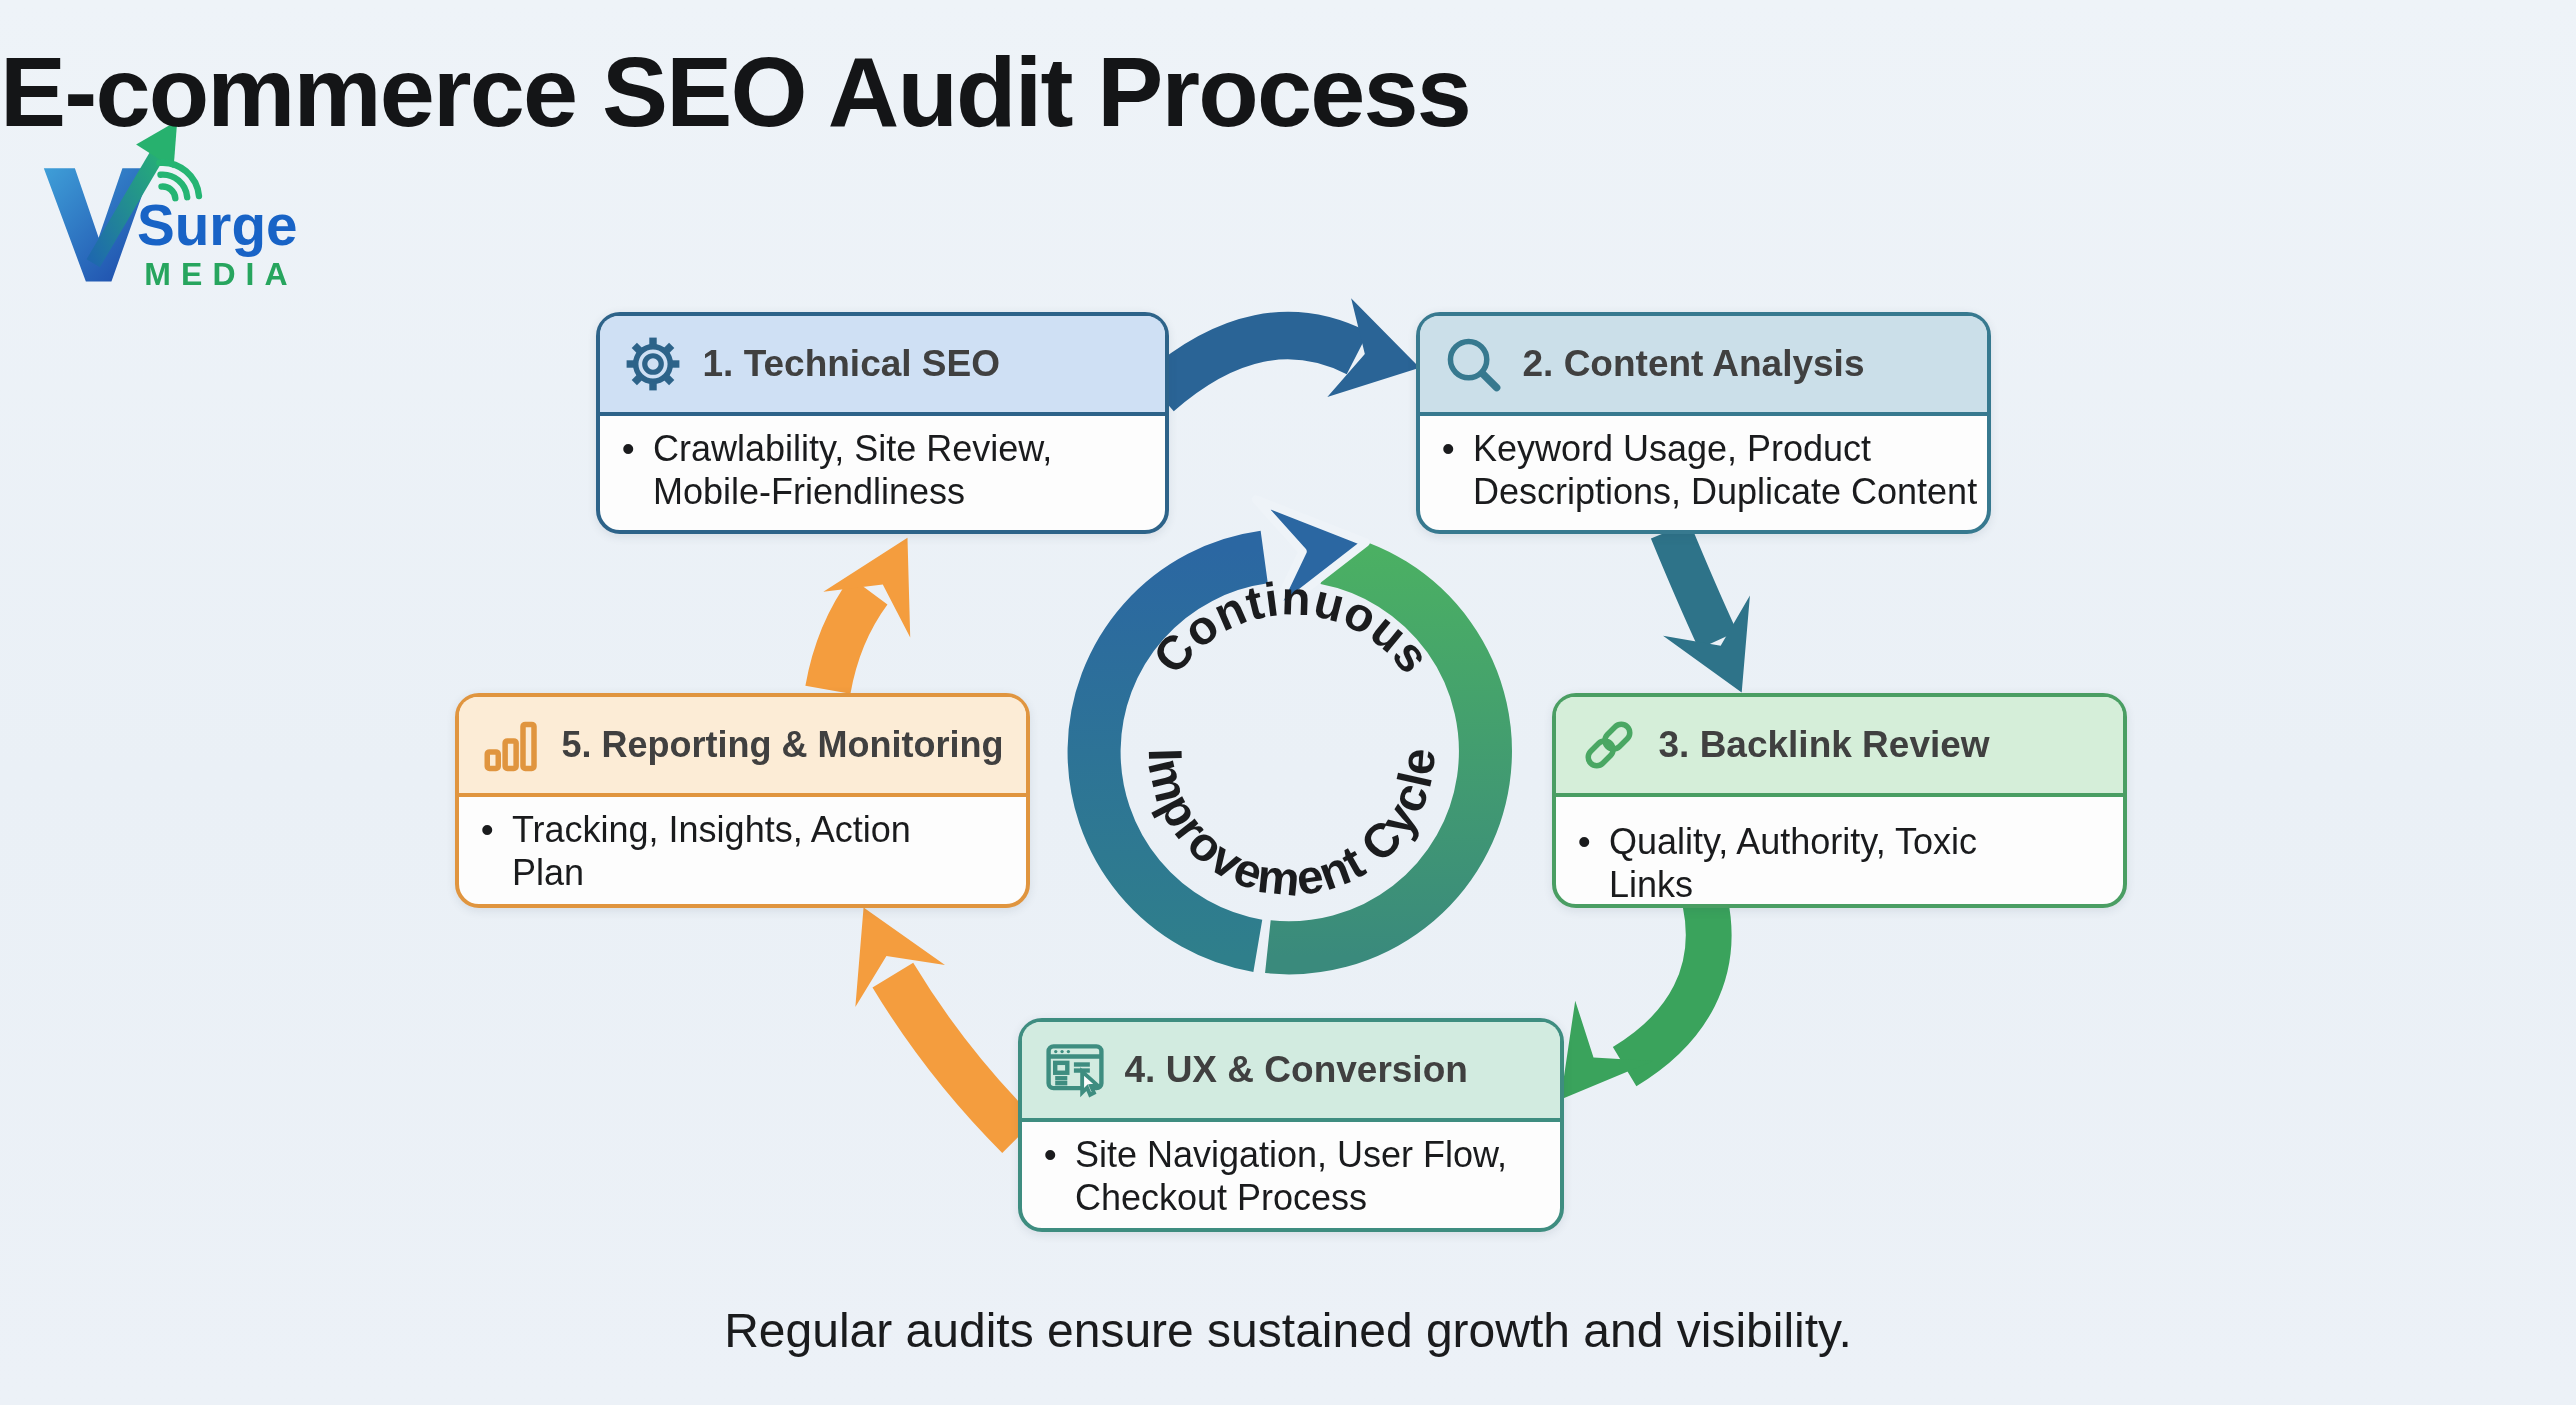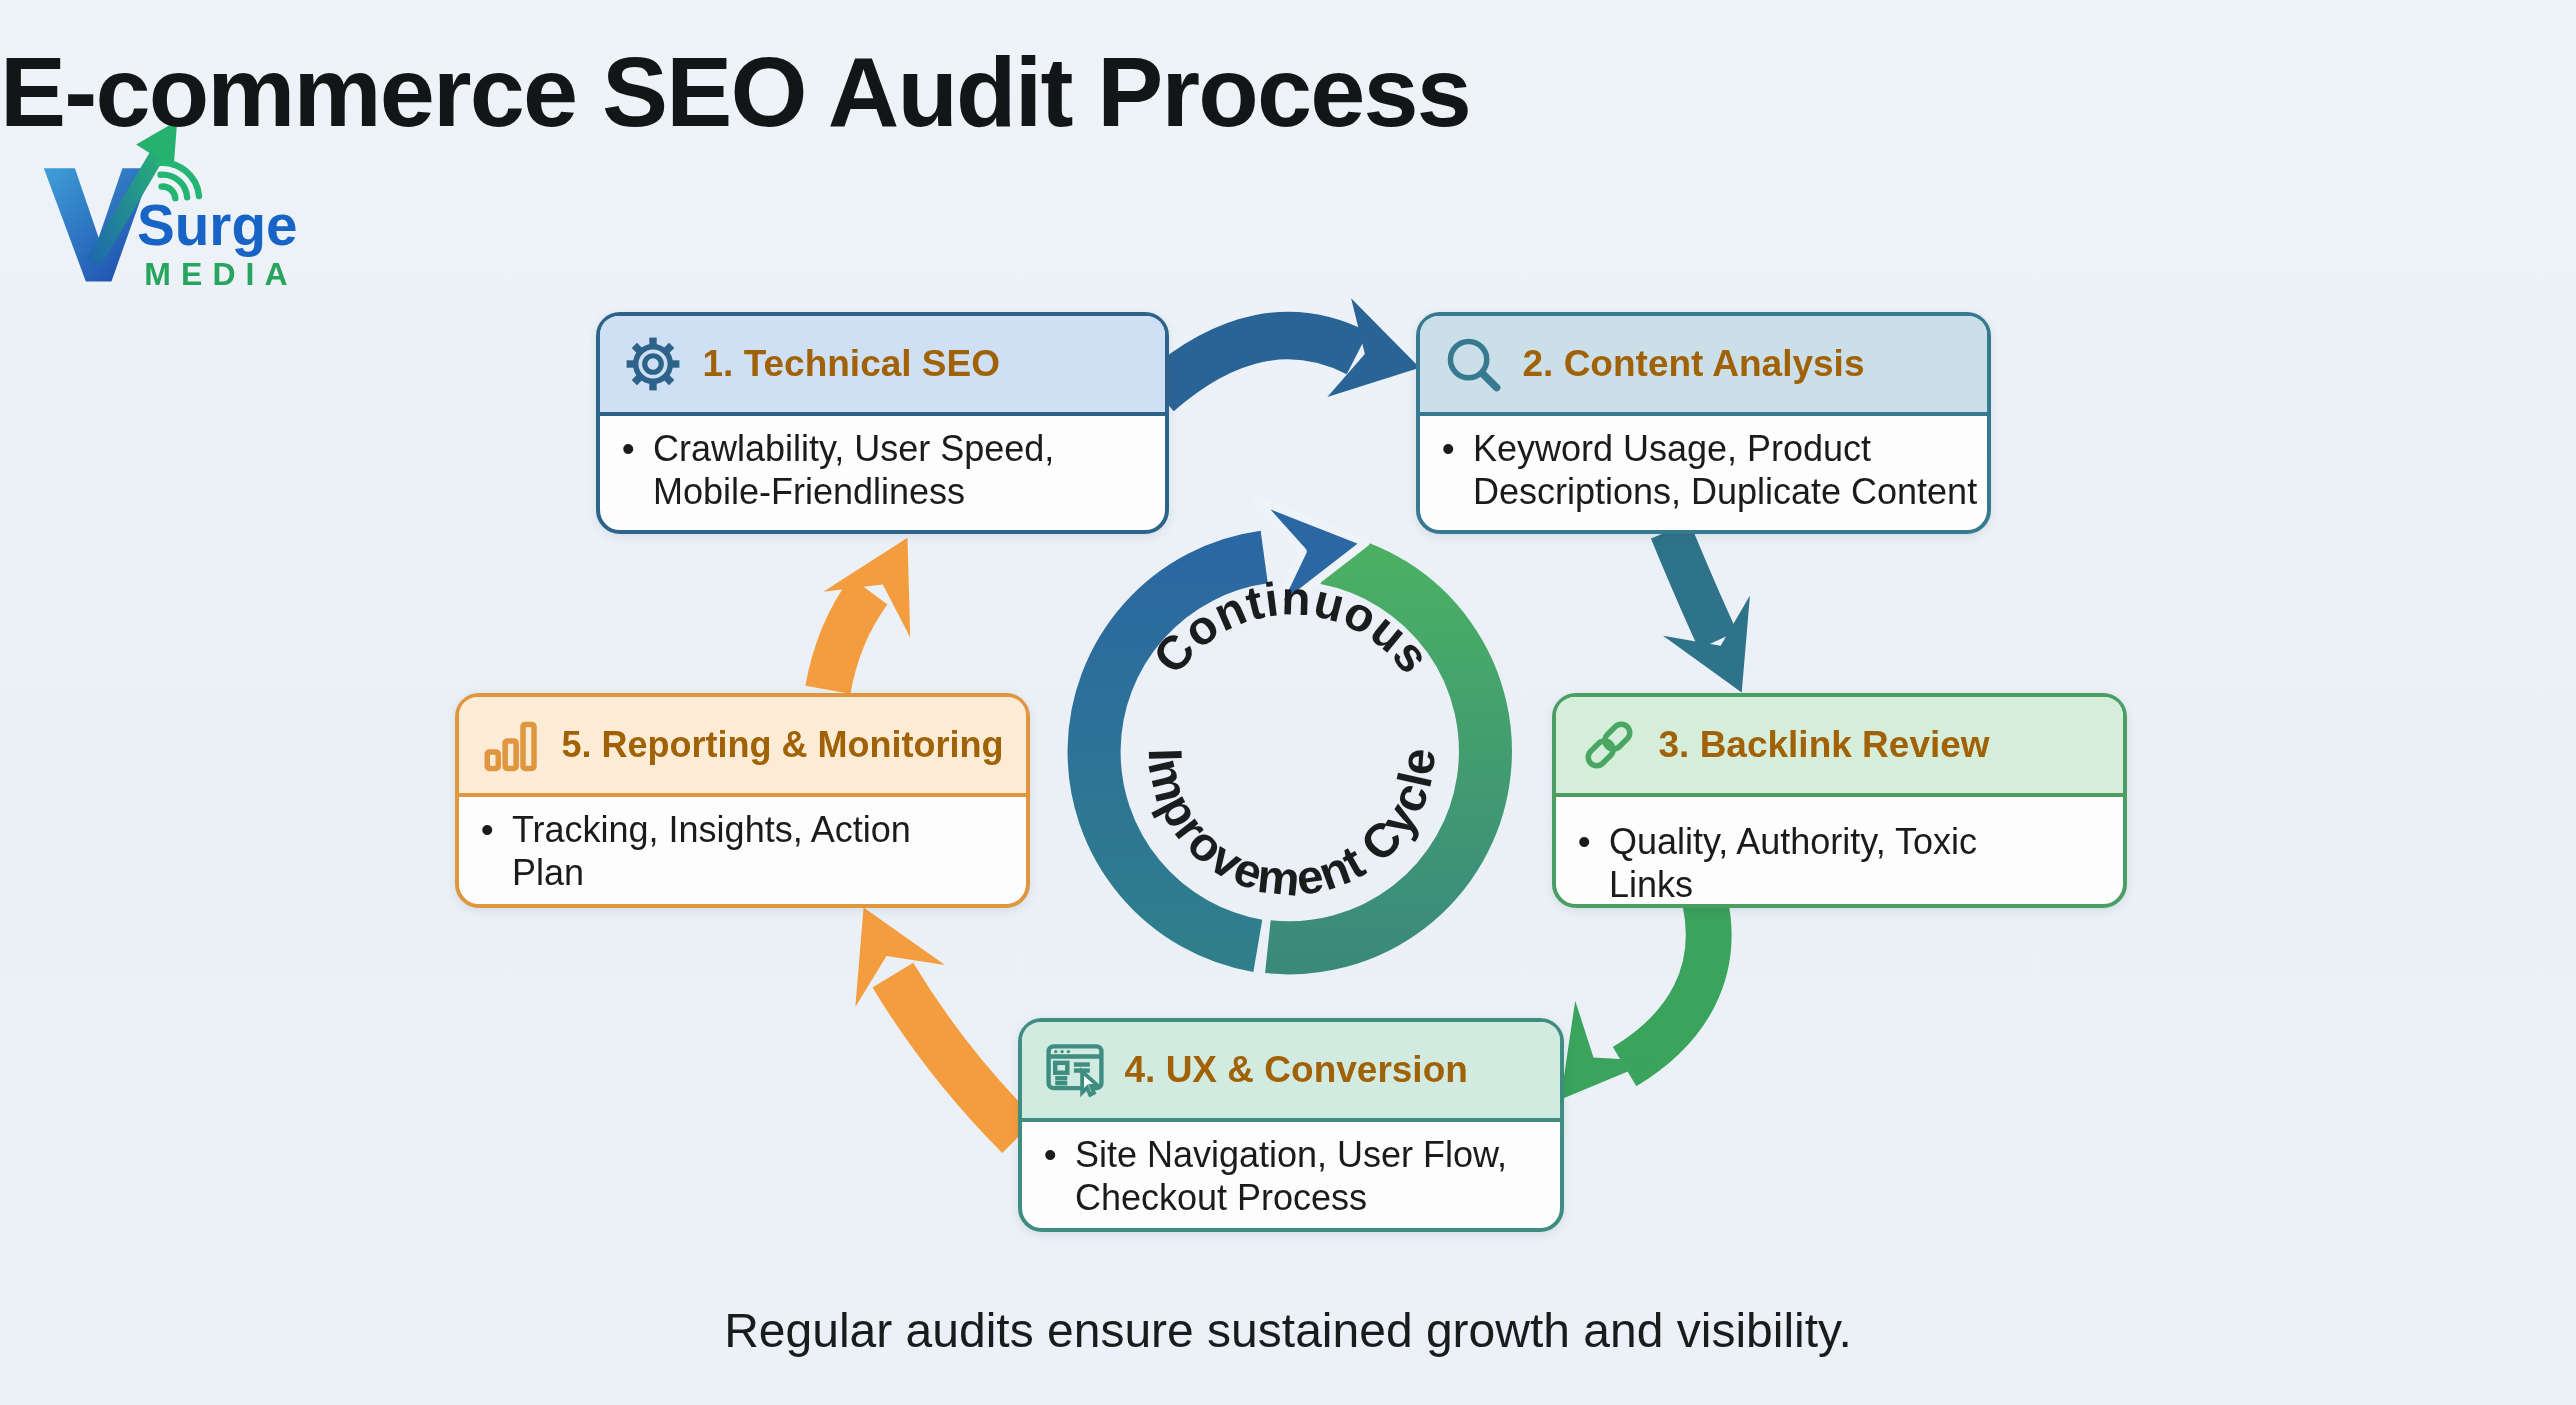--- a/index.html
+++ b/index.html
@@ -28,21 +28,21 @@
     position:absolute;display:flex;flex-direction:column;
     border:4.6px solid var(--ac);border-radius:24px;background:#fdfdfd;
     box-shadow:0 2.7px 9.1px rgba(40,60,80,.10);
   }
   .card-h{
     display:flex;align-items:center;gap:16.5px;
     background:var(--hb);border-bottom:4.6px solid var(--ac);
     border-radius:18.3px 18.3px 0 0;padding:0 20px;flex:0 0 96px;
   }
   .icon{width:66px;height:66px;flex:0 0 auto;}
-  .ttl{font-size:37px;font-weight:bold;color:#a16207;white-space:nowrap;}
+  .ttl{font-size:37px;font-weight:bold;color:#404040;white-space:nowrap;}
   .card-b{
     display:flex;align-items:flex-start;gap:14.6px;
     padding:11px 7.3px 7.3px 18.3px;font-size:36px;line-height:1.2;color:#1a1b1d;flex:1;
   }
   .dot{flex:0 0 20px;font-size:37px;line-height:1.2;text-align:center;}
   .txt{display:block;}
   .c1{left:596px;top:312px;width:565px;height:214px;--ac:#2d6389;--hb:#cfe0f4;}
   .c2{left:1416px;top:312px;width:567px;height:214px;--ac:#37798f;--hb:#cbdfe9;}
   .c3{left:1552px;top:693px;width:567px;height:207px;gap:12px;--ac:#4a9e63;--hb:#d5eed9;}
   .c4{left:1018px;top:1018px;width:538px;height:206px;--ac:#3e8d80;--hb:#d2ebe0;}
@@ -156,21 +156,21 @@
               <line x1="7.55" y1="16.45" x2="5.21" y2="18.79"></line>
             <line x1="7.55" y1="7.55" x2="5.21" y2="5.21"></line>
               <line x1="16.45" y1="7.55" x2="18.79" y2="5.21"></line>
           </g>
         </g>
       </svg>
       <span class="ttl">1. Technical SEO</span>
     </div>
     <div class="card-b">
       <span class="dot">•</span>
-      <span class="txt">Crawlability, User Speed, Mobile-Friendliness</span>
+      <span class="txt">Crawlability, Site Review, Mobile-Friendliness</span>
     </div>
   </div>
 
   <div class="card c2">
     <div class="card-h">
       <svg class="icon" viewBox="0 0 24 24">
         <g fill="none" stroke="#37798f" stroke-width="2">
           <circle cx="10.4" cy="10.4" r="6.6"></circle>
           <line x1="15.4" y1="15.4" x2="20.6" y2="20.6" stroke-width="2.7" stroke-linecap="round"></line>
         </g>

